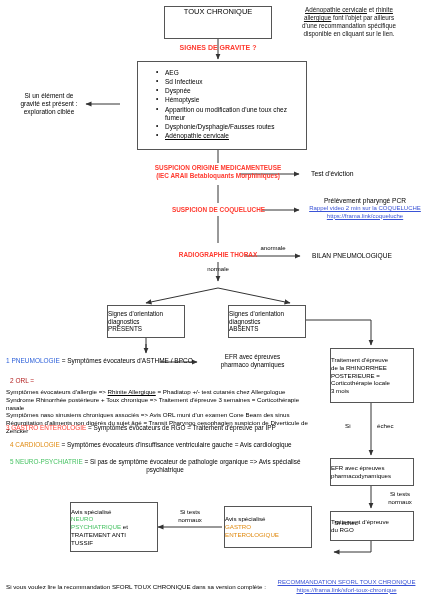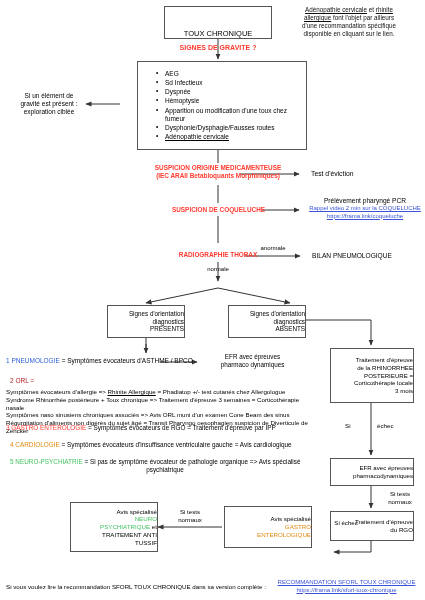--- a/index.html
+++ b/index.html
@@ -9,21 +9,21 @@
     font-family:"Liberation Sans","DejaVu Sans",sans-serif;
     color:#000;
     position:relative;
     overflow:hidden;
     -webkit-font-smoothing:antialiased;
   }
   .canvas{position:absolute;left:0;top:0;width:425px;height:600px;}
   .box{
     position:absolute;box-sizing:border-box;
     border:1px solid #555;background:#fff;
-    display:flex;align-items:flex-end;justify-content:center;
+    display:flex;align-items:flex-start;justify-content:center;
     text-align:center;line-height:1.25;
   }
   .txt{position:absolute;box-sizing:border-box;line-height:1.25;}
   .center{text-align:center;}
   .red{color:#ff3b30;}
   .link{color:#3a53d6;text-decoration:underline;}
   .ul{text-decoration:underline;}
   .darkred{color:#b32020;}
   .orange{color:#e08a10;}
   .green{color:#46c262;}

